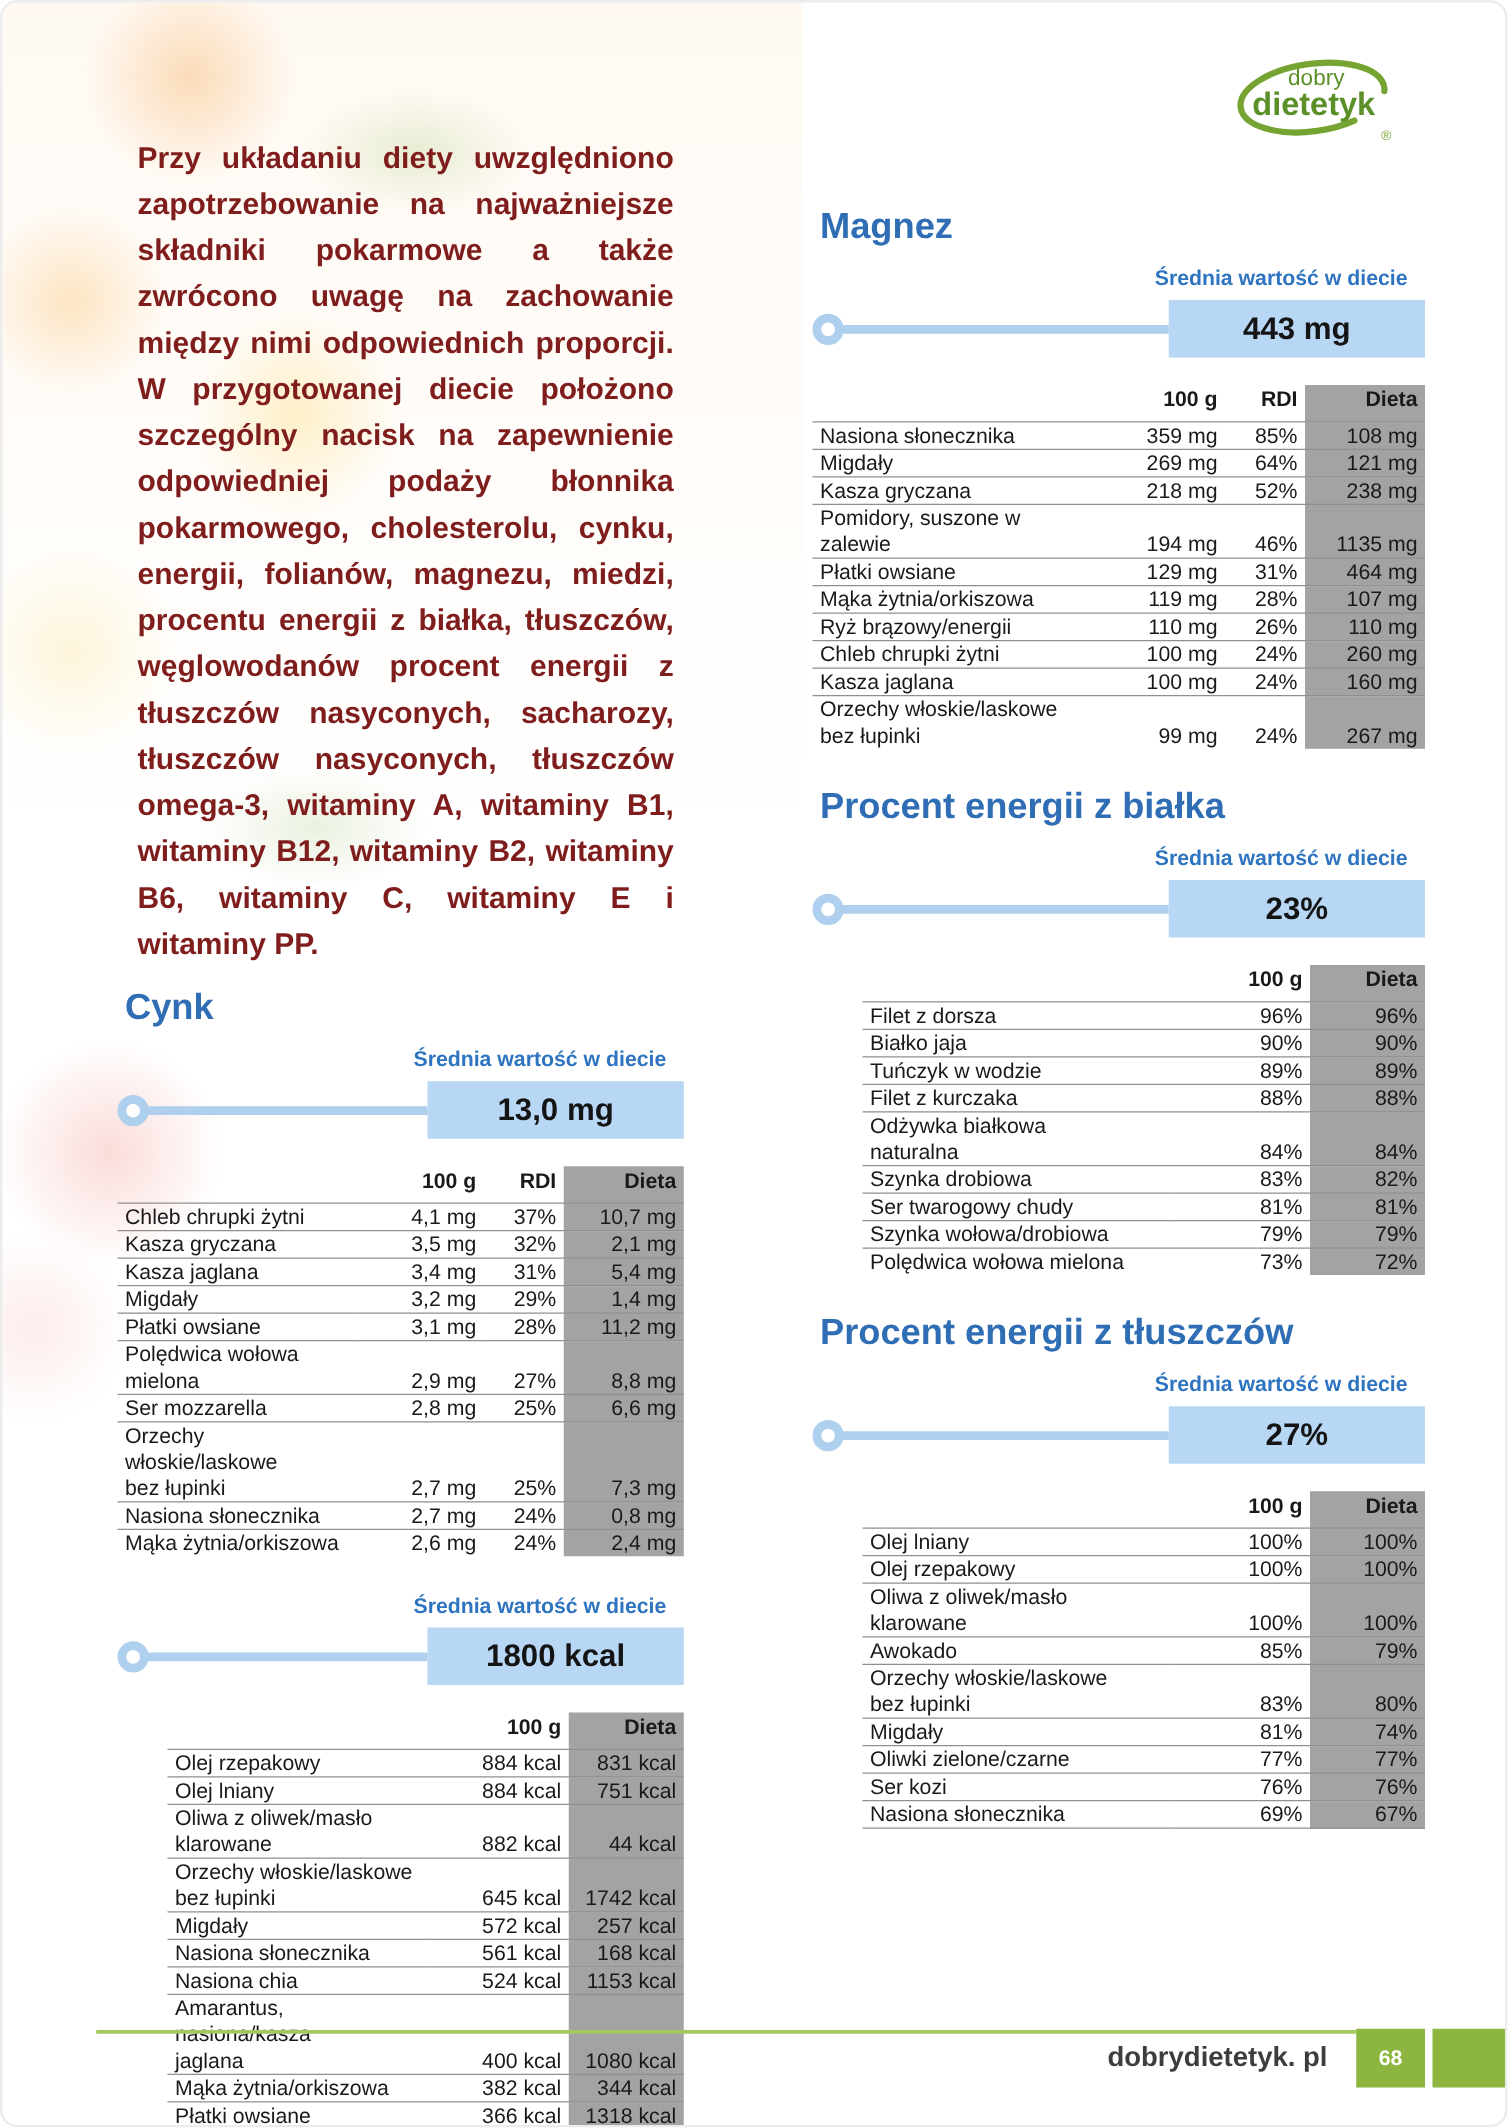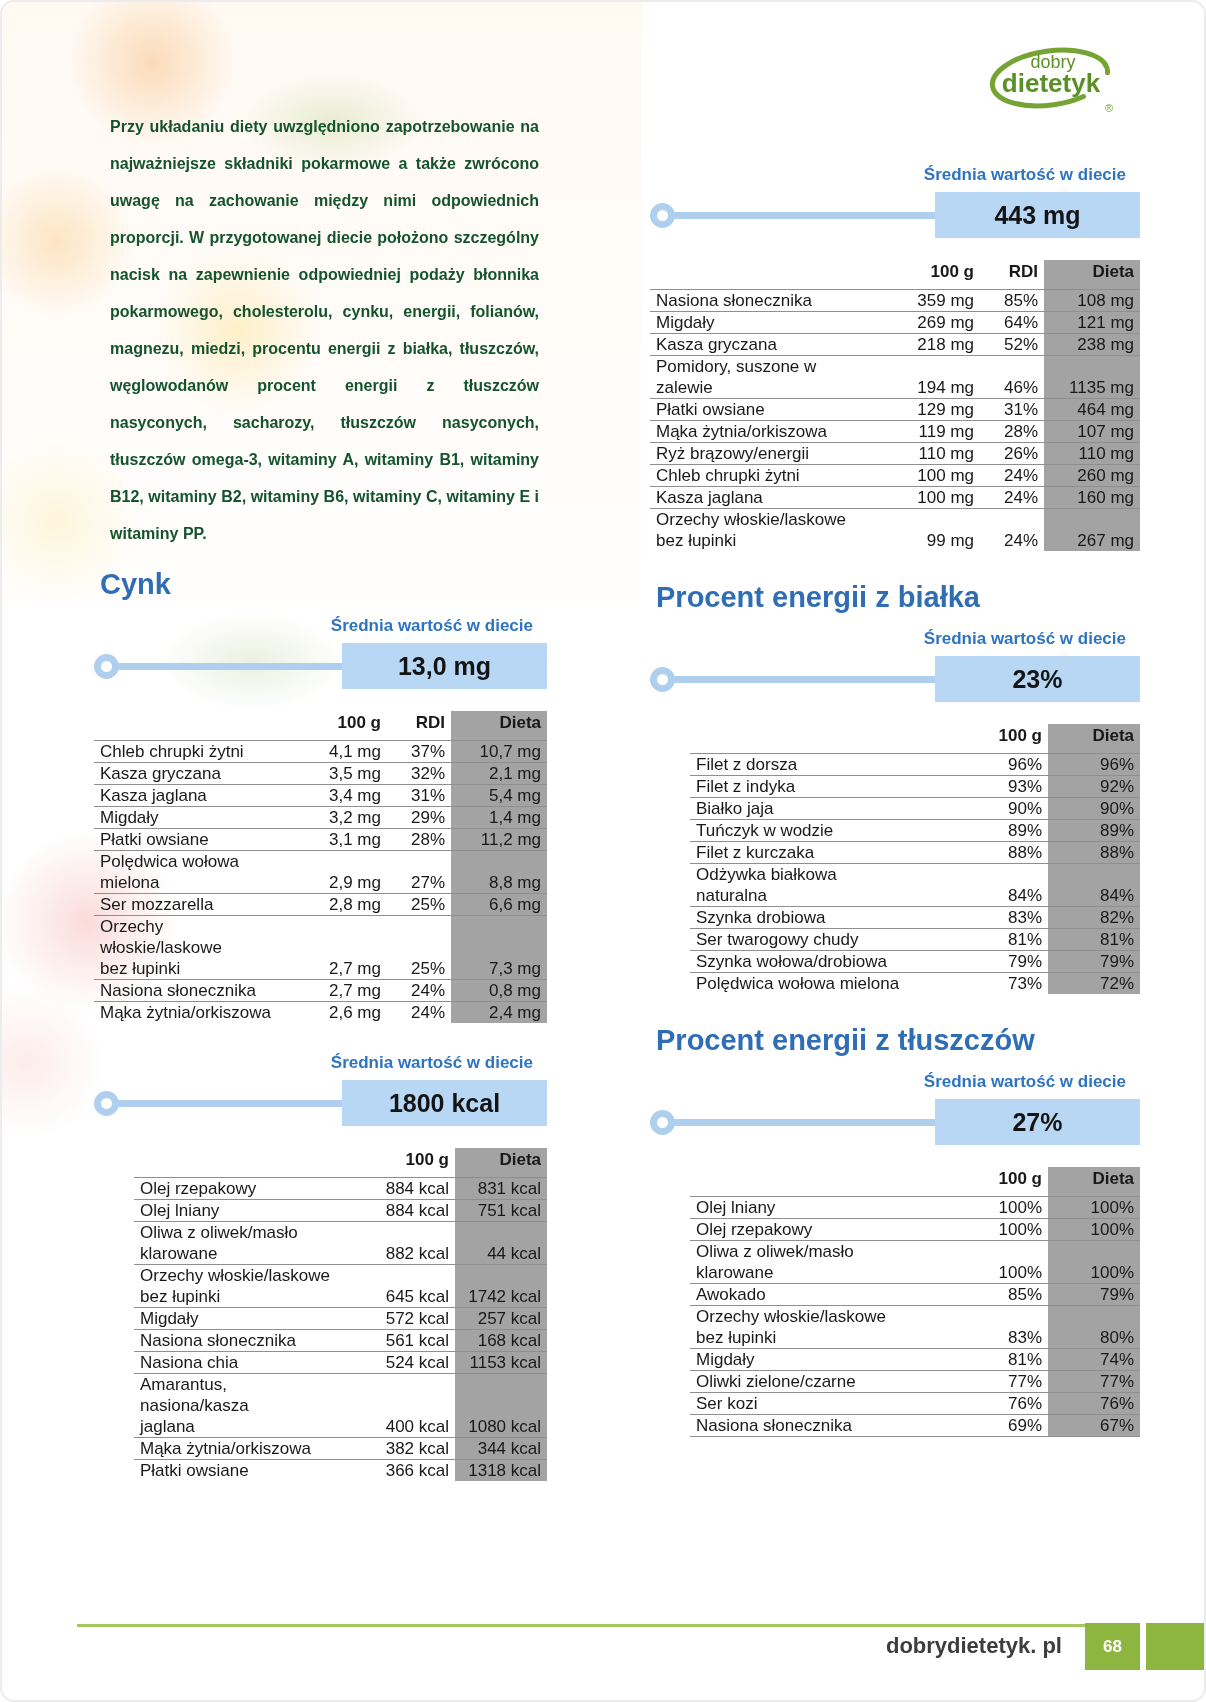--- a/index.html
+++ b/index.html
@@ -23,22 +23,22 @@
       radial-gradient(circle 110px at 25px 1060px, rgba(240,140,130,.16), rgba(240,140,130,0) 70%),
       linear-gradient(180deg, rgba(255,247,238,.75), rgba(255,255,255,0) 55%);
   }
 
   .logo { position:absolute; left:985px; top:38px; width:130px; height:76px; }
 
   .col { position:absolute; }
   .col-left  { left:92px;  top:98px;  width:453px; }
   .col-right { left:648px; top:163px; width:490px; }
 
-  .intro { margin:8px 8px 16px 16px; text-align:justify; font-size:16px;
-           font-weight:700; line-height:37px; color:#14532d; }
+  .intro { margin:8px 8px 16px 16px; text-align:justify; font-size:24px;
+           font-weight:700; line-height:37px; color:#7f1d1d; }
 
   .sec { margin-bottom:30px; }
   .sec-title { font-size:29px; font-weight:700; color:#2f6eb5; margin:0 0 15px 6px; }
   .avg-label { text-align:right; font-size:17px; font-weight:700; color:#2e74c0;
                padding-right:14px; margin-bottom:7px; }
 
   .slider { display:flex; align-items:center; height:46px; margin-bottom:22px; }
   .knob  { flex:none; width:25px; height:25px; border-radius:50%;
            border:7px solid #aecfee; background:#fff; }
   .track { flex:1; height:7px; background:#aecfee; margin-left:-1px; }
@@ -237,20 +237,21 @@
               <td class="">366 kcal</td>
               <td class="dieta">1318 kcal</td>
             </tr>
           </tbody>
         </table>
     </section>
   </div>
 
   <div class="col col-right">
     <section class="sec">
+      <h2 class="sec-title">Magnez</h2>
       <div class="avg-label">Średnia wartość w diecie</div>
       <div class="slider">
         <span class="knob"></span>
         <span class="track"></span>
         <div class="value-box">443 mg</div>
       </div>
       <table class="data-table cols3" data-table="2">
           <thead>
             <tr>
               <th class="name-col"></th>
@@ -342,25 +343,20 @@
               <th class="c2 dieta">Dieta</th>
             </tr>
           </thead>
           <tbody>
             <tr>
               <td class="name">Filet z dorsza</td>
               <td class="">96%</td>
               <td class="dieta">96%</td>
             </tr>
             <tr>
-              <td class="name">Filet z indyka</td>
-              <td class="">93%</td>
-              <td class="dieta">92%</td>
-            </tr>
-            <tr>
               <td class="name">Białko jaja</td>
               <td class="">90%</td>
               <td class="dieta">90%</td>
             </tr>
             <tr>
               <td class="name">Tuńczyk w wodzie</td>
               <td class="">89%</td>
               <td class="dieta">89%</td>
             </tr>
             <tr>

